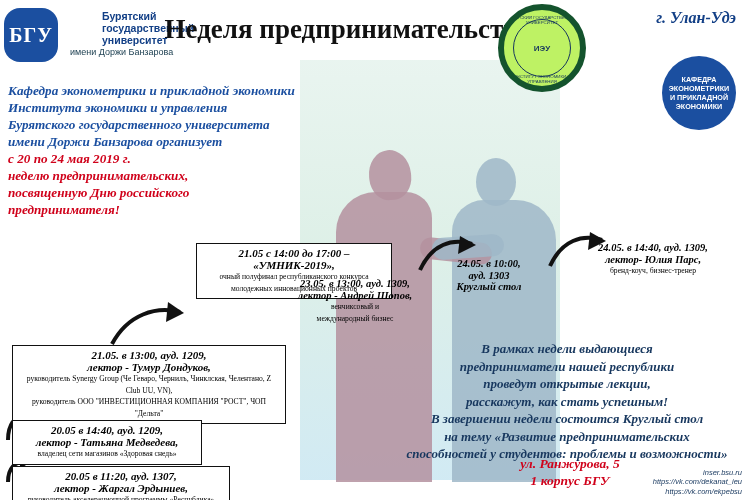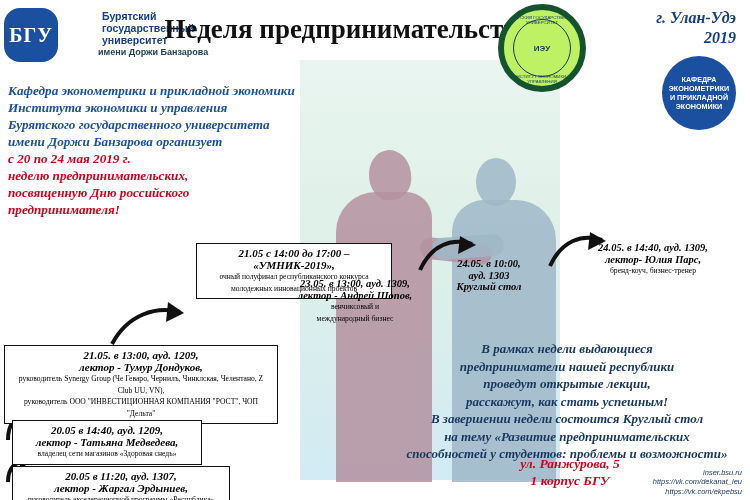--- a/index.html
+++ b/index.html
@@ -26,21 +26,21 @@
   .sil-right-body { left:452px; top:200px; width:104px; height:282px; border-radius:32px 40px 0 0; background:#9fb7c8; }
   .sil-arm-l { left:420px; top:240px; width:72px; height:22px; border-radius:12px; background:#b4919f; transform:rotate(6deg); }
   .sil-arm-r { left:432px; top:236px; width:72px; height:22px; border-radius:12px; background:#9fb7c8; transform:rotate(-4deg); }
 
   
   .logo-bgu { position:absolute; left:4px; top:8px; width:54px; height:54px; border-radius:16px;
     background:#1b4fa0; color:#fff; display:flex; align-items:center; justify-content:center;
     font-family:"Liberation Serif", serif; font-size:20px; font-weight:bold; letter-spacing:1px; }
   .bgu-text { position:absolute; left:70px; top:10px; width:150px; color:#123f86;
     font-size:10.5px; font-weight:bold; line-height:12px; font-family:"Liberation Sans", sans-serif; }
-  .bgu-text .sub { font-weight:bold; font-size:9px; color:#245;margin-left:28px; }
+  .bgu-text .sub { font-weight:normal; font-size:9px; color:#245; }
 
   .title {
     position:absolute; left:158px; top:14px; width:380px; text-align:center;
     font-size:27px; font-weight:bold; color:#111; font-family:"Liberation Serif", serif;
   }
   .city {
     position:absolute; right:14px; top:8px; text-align:right;
     font-size:16px; font-style:italic; font-weight:bold; color:#123f86; line-height:20px;
   }
 
@@ -71,21 +71,21 @@
   
   .box { position:absolute; background:#fff; border:1px solid #111; box-sizing:border-box;
     padding:4px 6px; text-align:center; line-height:11.5px; }
   .box .hl { font-weight:bold; font-style:italic; font-size:11px; display:block; }
   .box .sm { font-size:7.6px; display:block; font-style:normal; }
 
   .b1 { left:196px; top:243px; width:196px; }
   .b2 { left:296px; top:278px; width:118px; background:transparent; border:none; text-align:center; }
   .b3 { left:452px; top:258px; width:74px; background:transparent; border:none; }
   .b4 { left:580px; top:242px; width:146px; background:transparent; border:none; }
-  .b5 { left:4px; top:345px; width:274px; }
+  .b5 { left:12px; top:345px; width:274px; }
   .b6 { left:12px; top:420px; width:190px; }
   .b7 { left:12px; top:466px; width:218px; }
 
   .plain { position:absolute; text-align:center; line-height:11.5px; }
   .plain .hl { font-weight:bold; font-style:italic; font-size:10.5px; display:block; }
   .plain .sm { font-size:7.6px; display:block; }
 
   
   .right-par { position:absolute; left:392px; top:340px; width:350px; text-align:center;
     color:#17375e; font-size:13px; font-style:italic; font-weight:bold; line-height:17.5px; }
@@ -115,21 +115,20 @@
     <div style="white-space:pre-line;margin-left:32px;">Бурятский
 государственный
 университет</div>
     <div class="sub">имени Доржи Банзарова</div>
   </div>
 
   <div class="title">Неделя предпринимательства</div>
 
   <div class="city">
     <div>г. Улан-Удэ</div>
-    <div>2019</div>
   </div>
 
   <div class="seal">
     <div class="ring-text">БУРЯТСКИЙ ГОСУДАРСТВЕННЫЙ УНИВЕРСИТЕТ</div>
     <div class="inner">ИЭУ</div>
     <div class="ring-text b">ИНСТИТУТ ЭКОНОМИКИ И УПРАВЛЕНИЯ</div>
   </div>
 
   <div class="round-logo">КАФЕДРА ЭКОНОМЕТРИКИ И ПРИКЛАДНОЙ ЭКОНОМИКИ</div>
 

